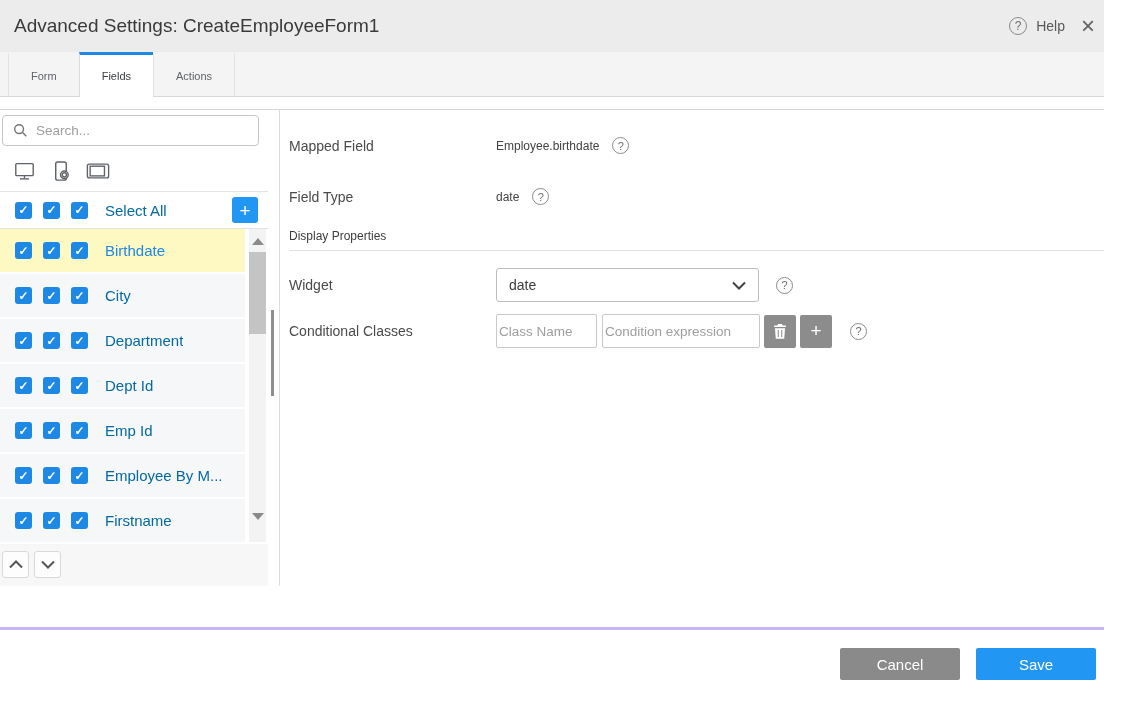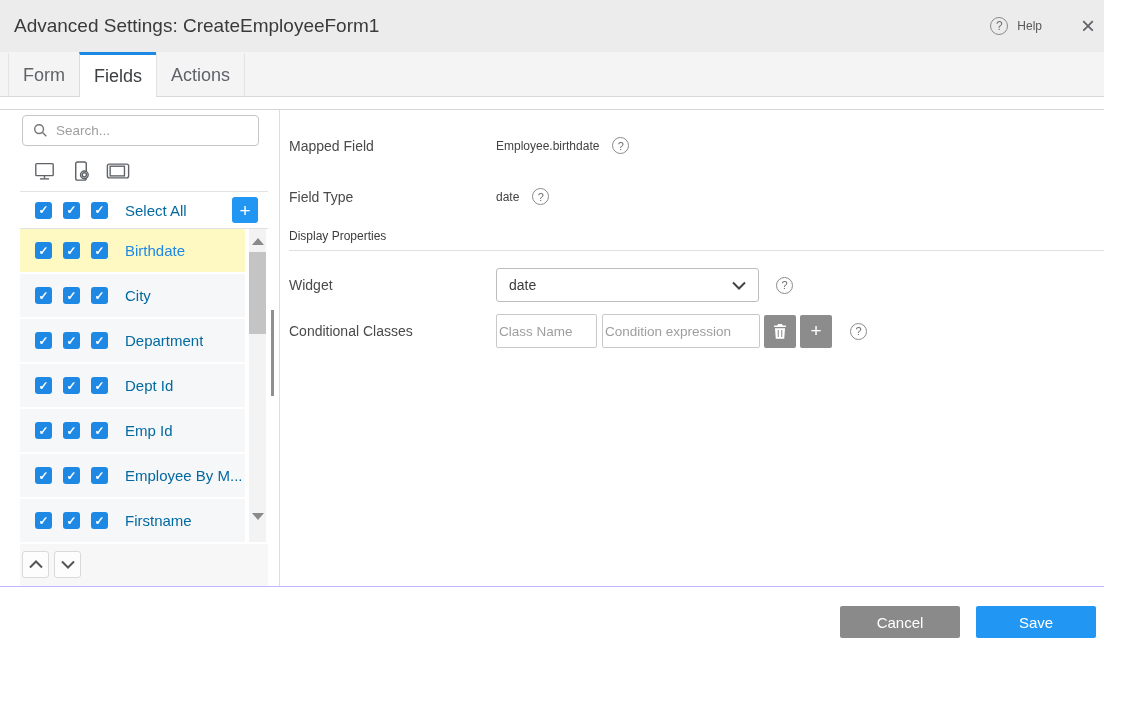--- a/index.html
+++ b/index.html
@@ -8,34 +8,34 @@
   .dialog { width:1104px; background:#fff; }
 
   
   .titlebar { height:52px; background:#ececec; display:flex; align-items:center; }
   .title { font-size:19px; color:#3a3a3a; padding-left:14px; flex:1; }
   .tb-right { display:flex; align-items:center; padding-right:9px; }
   .qmark { display:inline-flex; width:17px; height:17px; border:1px solid #8a8a8a; border-radius:50%;
            align-items:center; justify-content:center; font-size:11px; color:#6f6f6f; flex:0 0 auto; }
   .qmark::after { content:"?"; }
   .qmark.lg { width:18px; height:18px; font-size:12px; }
-  .help-label { font-size:12px; color:#585858; margin:0 39px 0 9px; }
+  .help-label { font-size:14px; color:#585858; margin:0 16px 0 9px; }
   .close { font-size:24px; font-weight:200; color:#5f6368; line-height:1; cursor:default; }
 
   
   .tabbar { height:45px; background:#f4f4f4; border-bottom:1px solid #d8d8d8; display:flex; padding-left:8px; }
-  .tab { display:flex; align-items:center; padding:0 14px; font-size:18px; color:#5f6368;
+  .tab { display:flex; align-items:center; padding:0 22px; font-size:11px; color:#5f6368;
          border:1px solid #e3e3e3; border-bottom:none; border-top:3px solid transparent; background:#f4f4f4; margin-right:-1px; }
   .tab.active { background:#fff; border-top:3px solid #1e88e5; border-left:1px solid #dcdcdc; border-right:1px solid #dcdcdc;
                 color:#3c4043; margin-bottom:-1px; }
   .tabgap { height:12px; background:#fff; }
 
   
   .content { border-top:1px solid #d6d6d6; height:477px; display:flex; position:relative; background:#fff; }
-  .sidebar { width:268px; display:flex; flex-direction:column;padding-left:20px; }
+  .sidebar { width:268px; display:flex; flex-direction:column; }
   .splitter { width:12px; border-right:1px solid #dcdcdc; position:relative; }
   .outer-thumb { position:absolute; left:3px; top:200px; width:3px; height:86px; background:#8f8f8f; }
 
   
   .searchwrap { margin:5px 9px 5px 2px; height:31px; border:1px solid #c6c6c6; border-radius:4px;
                 display:flex; align-items:center; padding-left:10px; background:#fff; }
   .searchwrap input { border:none; outline:none; font-size:13.5px; color:#444; width:190px; margin-left:8px;
                       font-family:"Liberation Sans", sans-serif; background:transparent; }
   .searchwrap input::placeholder { color:#9e9e9e; }
 
@@ -87,22 +87,22 @@
         font-family:"Liberation Sans", sans-serif; outline:none; }
   .ti::placeholder { color:#9e9e9e; }
   .ti.classname { width:101px; }
   .ti.condexpr { width:158px; margin-left:5px; }
   .graybtn { width:32px; height:33px; background:#8c8c8c; border:none; border-radius:2px; color:#fff;
              display:flex; align-items:center; justify-content:center; margin-left:4px; cursor:pointer; font-size:19px; }
   .qgap-widget { margin-left:17px; }
   .qgap-cond { margin-left:18px; }
 
   
-  .footer { border-top:1px solid #c4b5fd; height:71px; display:flex; align-items:center;
-            justify-content:flex-end; gap:16px; padding-right:8px; background:#fff; }
+  .footer { border-top:3px solid #c4b5fd; height:71px; display:flex; align-items:center;
+            justify-content:flex-end; gap:16px; padding-right:8px; background:#fff;margin-top:41px; }
   .btn { width:120px; height:32px; border:none; border-radius:2px; font-size:15px; color:#fff;
          font-family:"Liberation Sans", sans-serif; cursor:pointer; }
   .btn.cancel { background:#8a8a8a; }
   .btn.save { background:#2196f3; }
 
   svg { display:block; }
 </style>
 </head>
 <body>
 

